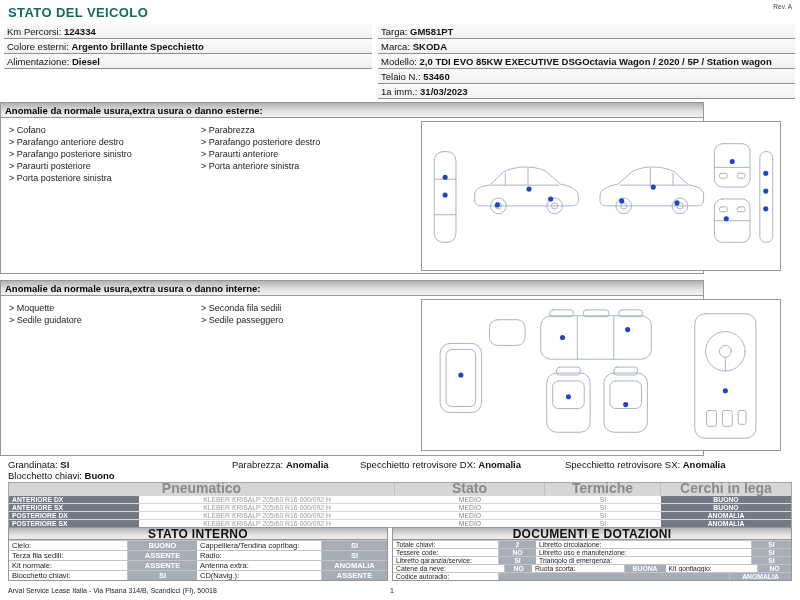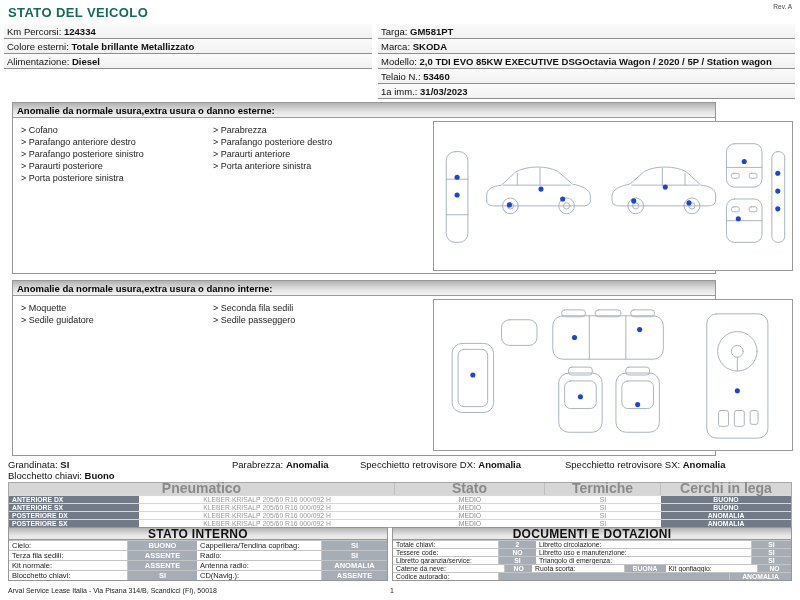--- a/index.html
+++ b/index.html
@@ -9,21 +9,21 @@
 
   .title { position:absolute; left:8px; top:5px; font-size:13px; font-weight:bold; color:#156a57; letter-spacing:.4px; }
   .rev { position:absolute; right:8px; top:3px; font-size:6.5px; color:#444; }
 
   .fields-left  { position:absolute; left:4px;  top:24px; width:368px; }
   .fields-right { position:absolute; left:378px; top:24px; width:417px; }
   .field { border-bottom:1px solid #8f8f8f; padding:2px 3px 1px 3px; font-size:9.5px;
            background:linear-gradient(180deg,#fbfbfb,#f1f1f1); line-height:11px; }
   .field b { font-weight:bold; }
 
-  .sec { position:absolute; left:12px; width:704px; border:1px solid #979797; background:#fff; }
+  .sec { position:absolute; left:0; width:704px; border:1px solid #979797; background:#fff; }
   .sec1 { top:102px; height:172px; }
   .sec2 { top:280px; height:176px; }
   .sec-head { height:15px; line-height:15px; padding-left:4px; font-size:9.5px; font-weight:bold; color:#000;
               background:linear-gradient(180deg,#b2b2b2 0%,#e3e3e3 60%,#f3f3f3 100%); border-bottom:1px solid #9a9a9a; }
   .alist { position:absolute; top:21px; left:8px; font-size:9px; color:#222; }
   .alist.c2 { left:200px; }
   .aitem { line-height:12px; white-space:nowrap; }
   .aitem::before { content:"> "; }
 
   .diagram { position:absolute; left:420px; border:1px solid #9a9a9a; background:#fff; width:360px; }
@@ -81,21 +81,21 @@
   <div class="title">STATO DEL VEICOLO</div>
   <div class="rev">Rev. A</div>
 
   <div class="fields-left">
     <div class="field">
       <span>Km Percorsi:</span>
       <b>124334</b>
     </div>
     <div class="field">
       <span>Colore esterni:</span>
-      <b>Totale brillante Metallizzato</b>
+      <b>Argento brillante Specchietto</b>
     </div>
     <div class="field">
       <span>Alimentazione:</span>
       <b>Diesel</b>
     </div>
   </div>
 
   <div class="fields-right">
     <div class="field">
       <span>Targa:</span>
@@ -321,21 +321,21 @@
     </div>
     <div class="r">
       <div class="lab l1">Terza fila sedili:</div>
       <div class="val v1">ASSENTE</div>
       <div class="lab l2">Radio:</div>
       <div class="val v2">SI</div>
     </div>
     <div class="r">
       <div class="lab l1">Kit normale:</div>
       <div class="val v1">ASSENTE</div>
-      <div class="lab l2">Antenna radio:</div>
+      <div class="lab l2">Antenna extra:</div>
       <div class="val v2">ANOMALIA</div>
     </div>
     <div class="r">
       <div class="lab l1">Blocchetto chiavi:</div>
       <div class="val v1">SI</div>
       <div class="lab l2">CD(Navig.):</div>
       <div class="val v2">ASSENTE</div>
     </div>
   </div>
 

